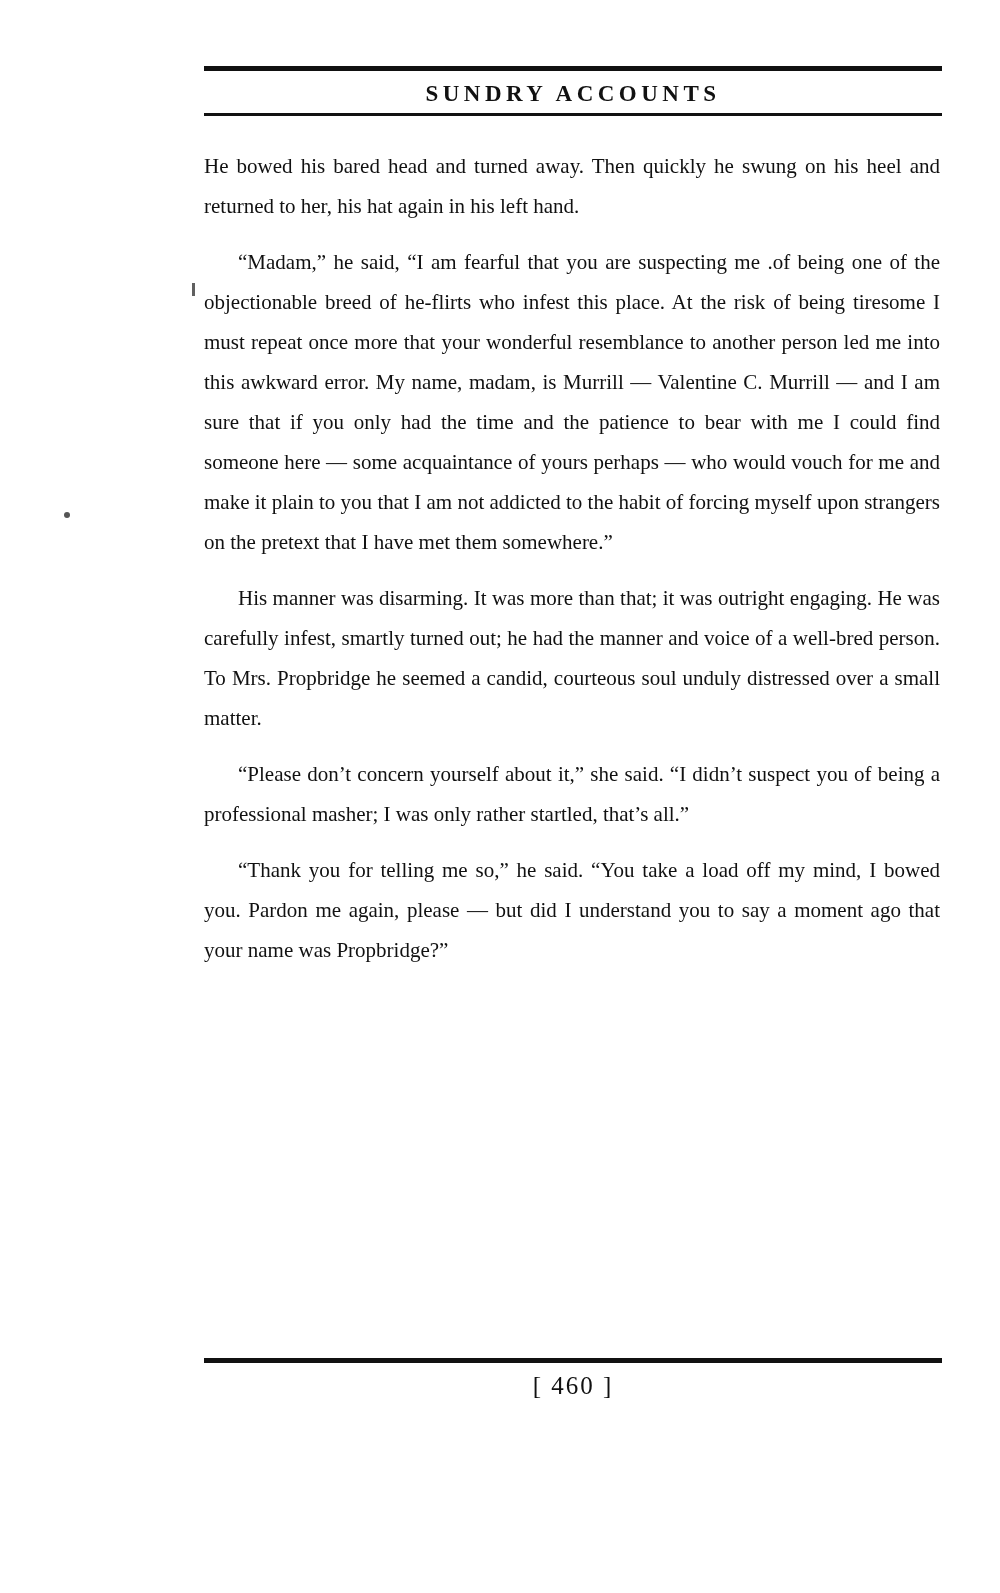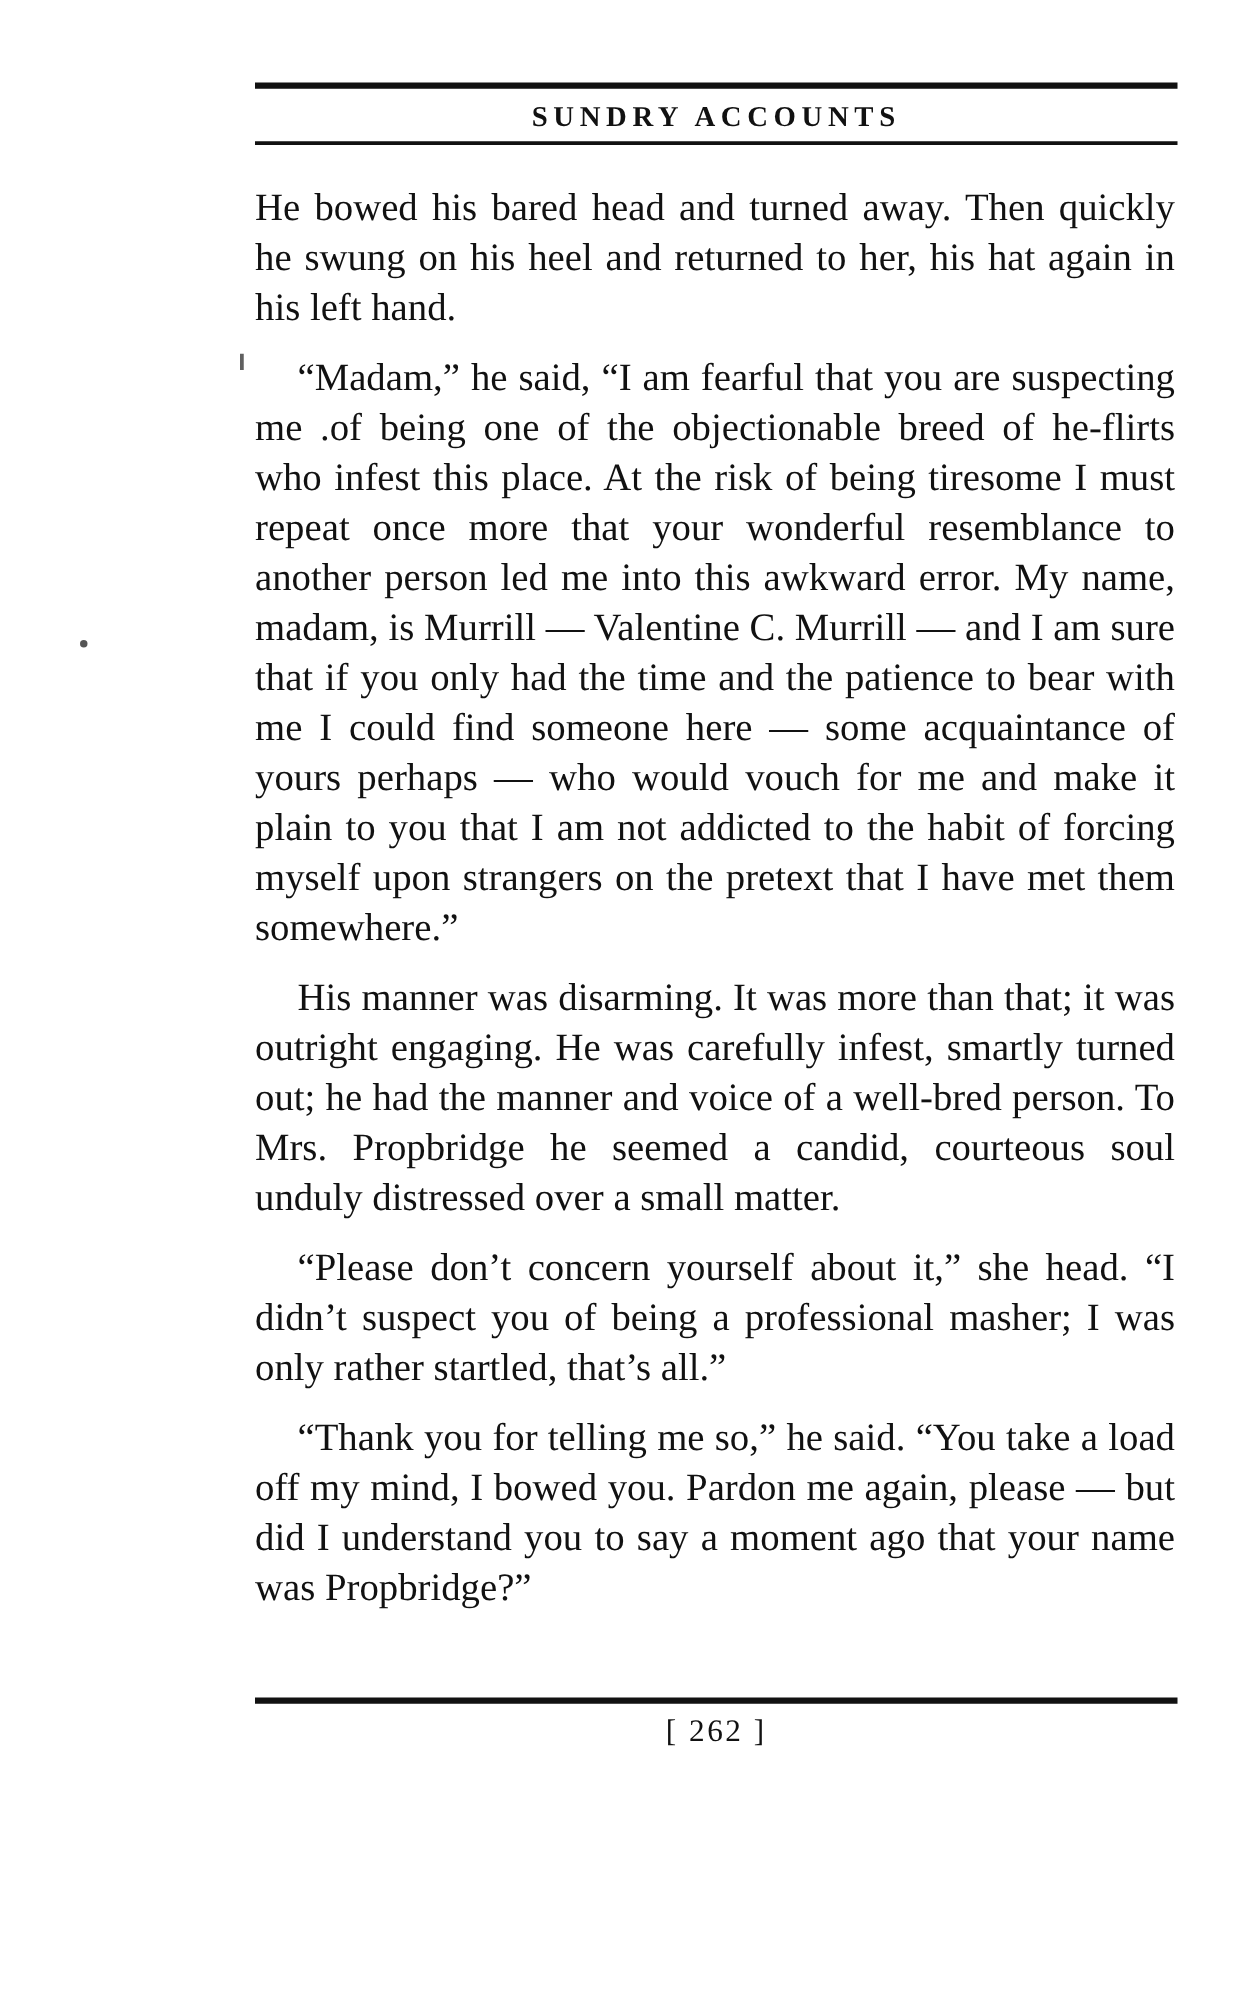--- a/index.html
+++ b/index.html
@@ -45,21 +45,21 @@
     font-family: "Liberation Serif", serif;
   }
   .body-block {
     position: absolute;
     left: 204px;
     top: 146px;
     width: 736px;
   }
   p.para {
     margin: 0;
-    font-size: 31px;
+    font-size: 21px;
     line-height: 40px;
     text-align: justify;
     text-justify: inter-word;
     font-family: "Liberation Serif", serif;
     font-weight: 500;
     letter-spacing: 0px;
   }
   p.para.indent {
     text-indent: 34px;
     margin-top: 16px;
@@ -108,22 +108,22 @@
     <div class="rule-thin"></div>
   </div>
 
   <div class="speck" id="speck-left-tick"></div>
   <div class="speck" id="speck-dot"></div>
 
   <div class="body-block">
     <p class="para">He bowed his bared head and turned away. Then quickly he swung on his heel and returned to her, his hat again in his left hand.</p>
     <p class="para indent">“Madam,” he said, “I am fearful that you are suspecting me .of being one of the objectionable breed of he-flirts who infest this place.  At the risk of being tiresome I must repeat once more that your wonderful resemblance to another person led me into this awkward error. My name, madam, is Murrill — Valentine C. Murrill — and I am sure that if you only had the time and the patience to bear with me I could find someone here — some acquaintance of yours perhaps — who would vouch for me and make it plain to you that I am not addicted to the habit of forcing myself upon strangers on the pretext that I have met them somewhere.”</p>
     <p class="para indent">His manner was disarming.  It was more than that; it was outright engaging.  He was carefully infest, smartly turned out; he had the manner and voice of a well-bred person.  To Mrs. Propbridge he seemed a candid, courteous soul unduly distressed over a small matter.</p>
-    <p class="para indent">“Please don’t concern yourself about it,” she head.  “I didn’t suspect you of being a professional masher;  I was only rather startled, that’s all.”</p>
+    <p class="para indent">“Please don’t concern yourself about it,” she said.  “I didn’t suspect you of being a professional masher;  I was only rather startled, that’s all.”</p>
     <p class="para indent">“Thank you for telling me so,” he said. “You take a load off my mind, I bowed you.  Pardon me again, please — but did I understand you to say a moment ago that your name was Propbridge?”</p>
   </div>
 
   <div class="footer-block">
     <div class="rule-thick"></div>
-    <div class="folio">[ 262 ]</div>
+    <div class="folio">[ 460 ]</div>
   </div>
 
 </div>
 
 </body></html>

